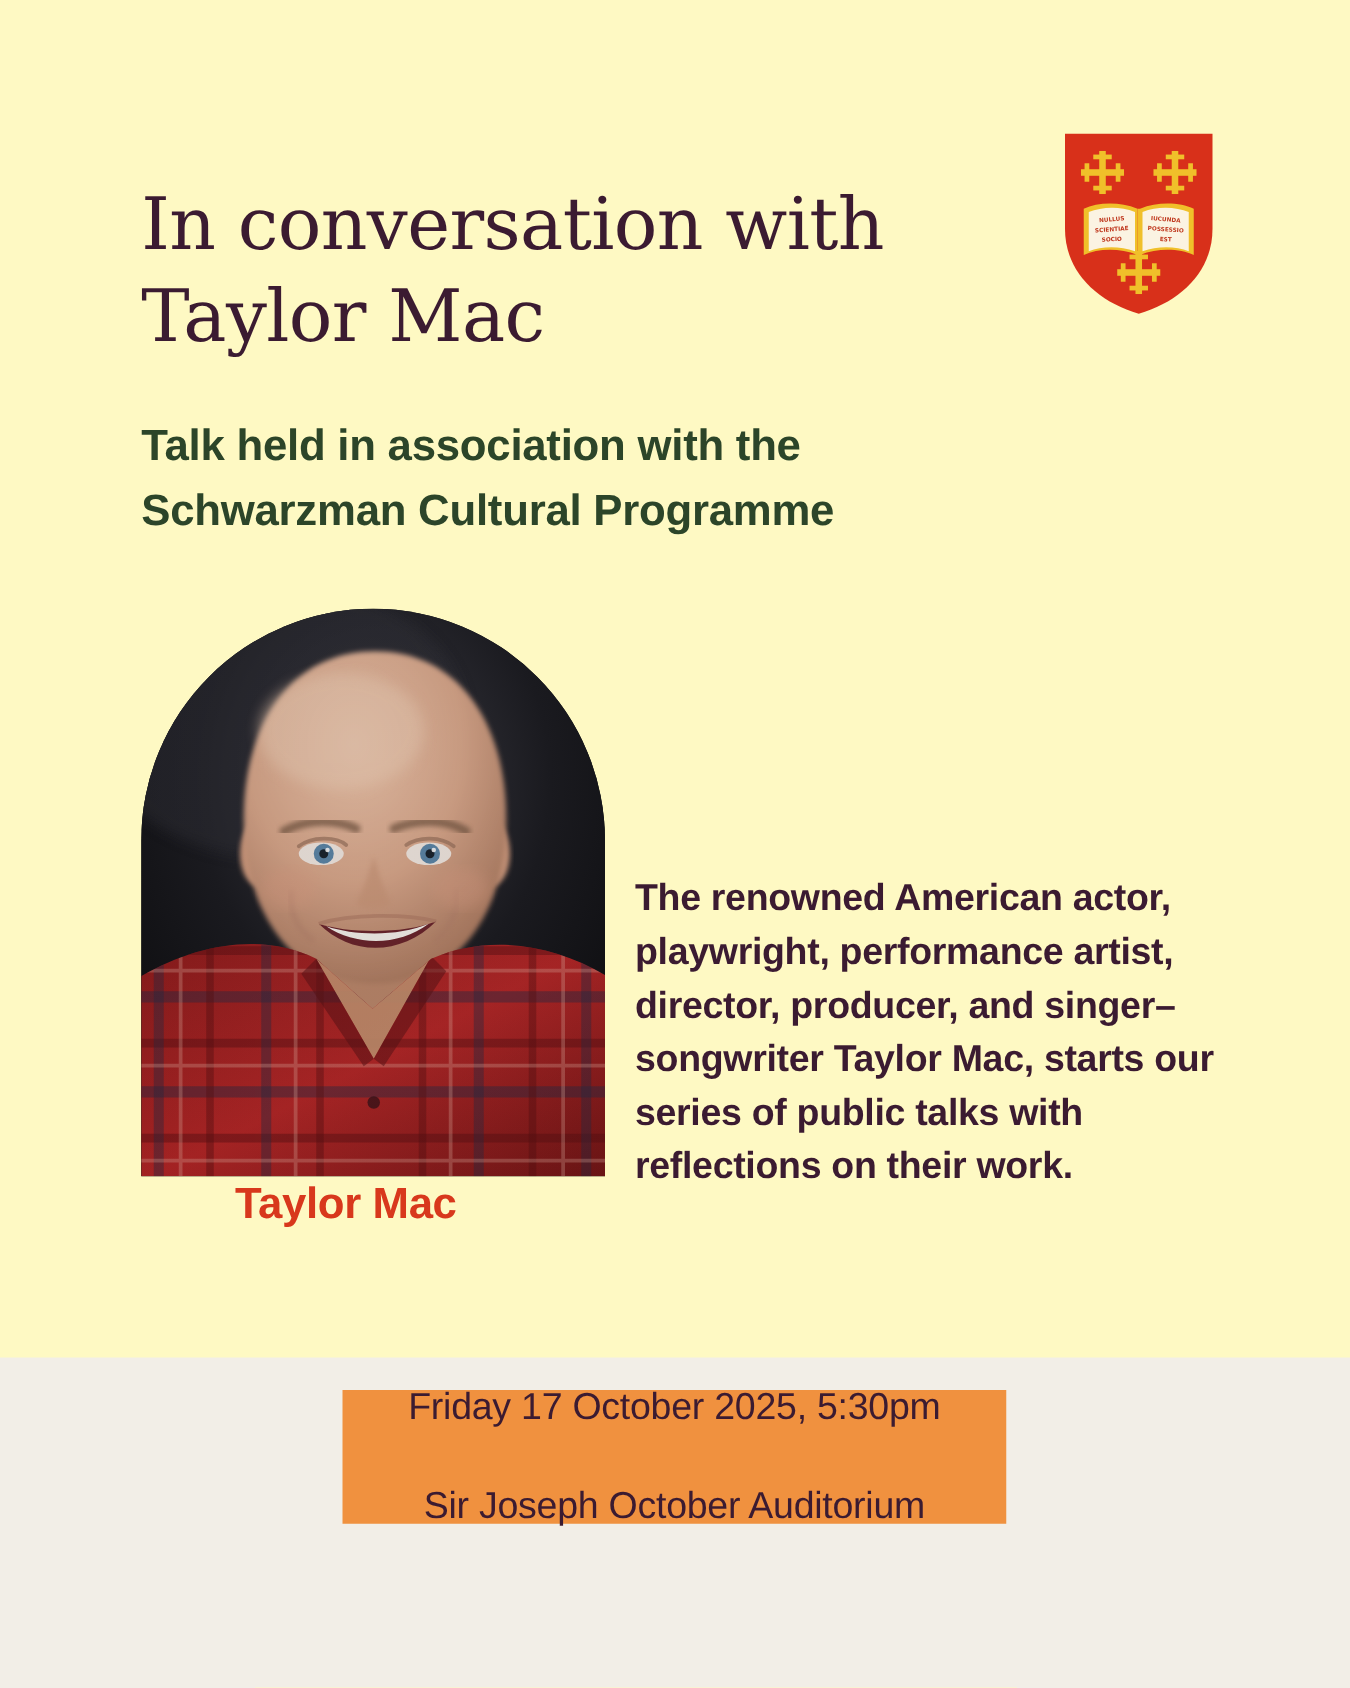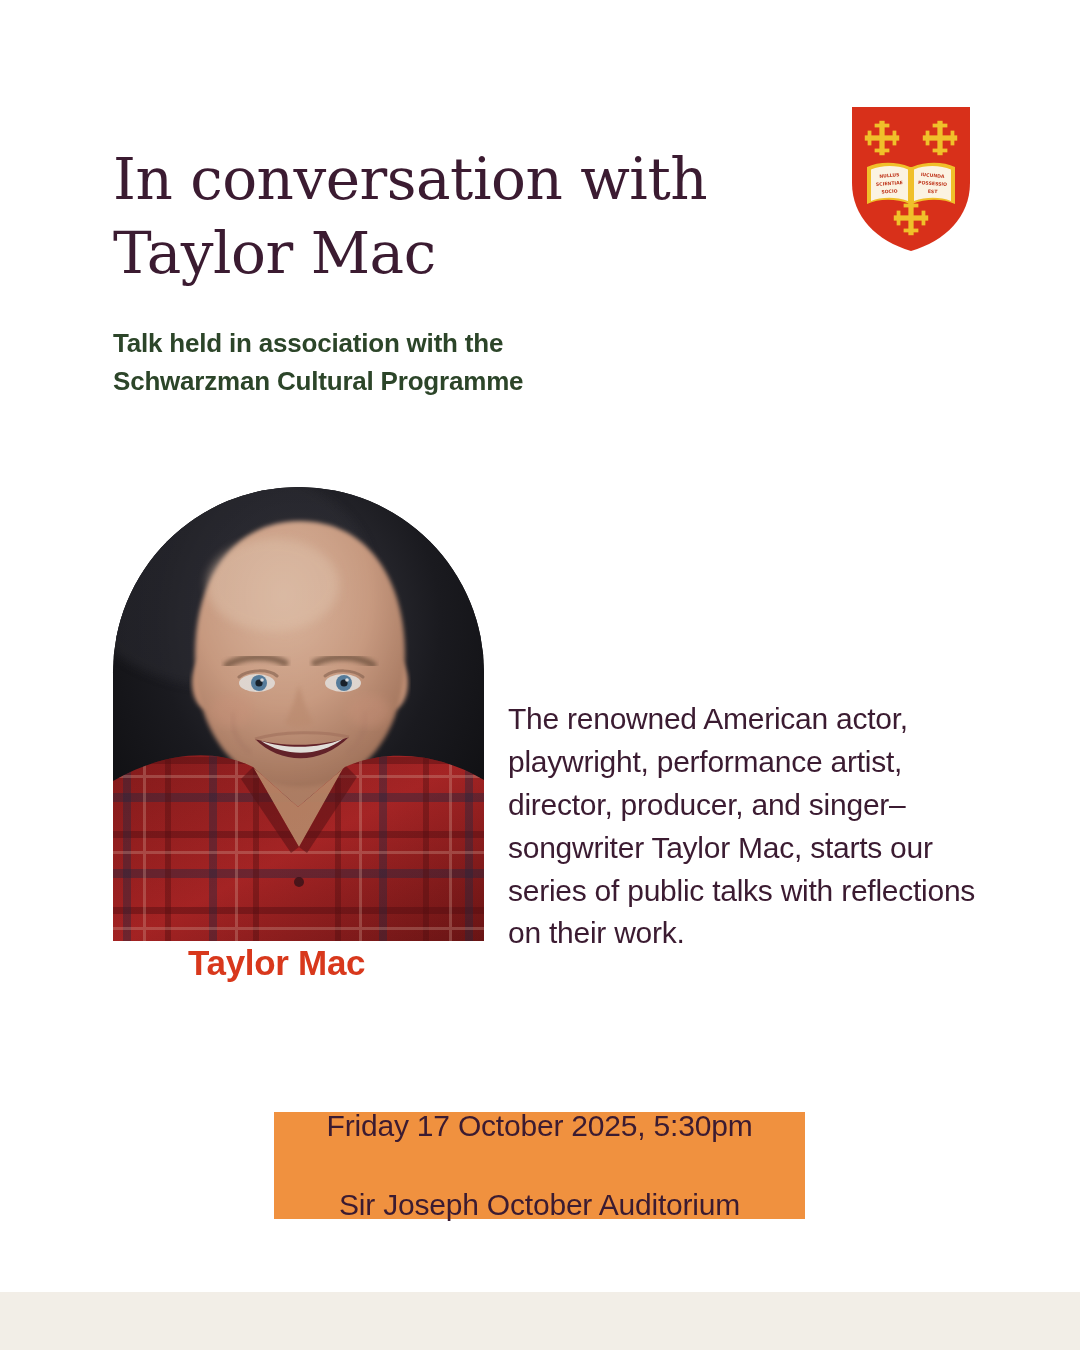--- a/index.html
+++ b/index.html
@@ -11,22 +11,22 @@
     height: 1350px;
     background: #F2EEE7;
     font-family: "Liberation Sans", sans-serif;
     overflow: hidden;
     position: relative;
   }
 
   .poster {
     position: relative;
     width: 1080px;
-    height: 1292px;
-    background: #ffffff;
+    height: 1086px;
+    background: #fef9c3;
   }
 
   
   .title {
     position: absolute;
     left: 113px;
     top: 103px;
     width: 640px;
     font-family: "DejaVu Serif", "Liberation Serif", serif;
     font-size: 58px;
@@ -45,21 +45,21 @@
     width: 122px;
     height: 148px;
   }
 
   
   .subtitle {
     position: absolute;
     left: 113px;
     top: 302px;
     width: 660px;
-    font-size: 26px;
+    font-size: 35px;
     line-height: 1.48;
     font-weight: 700;
     letter-spacing: -0.2px;
     color: #2C4529;
     white-space: pre-line;
   }
 
   
   .portrait-wrap {
     position: absolute;
@@ -95,21 +95,21 @@
   
   .body-copy {
     position: absolute;
     left: 508px;
     top: 668px;
     width: 470px;
     font-size: 30px;
     line-height: 1.43;
     letter-spacing: -0.25px;
     color: #3B1B31;
-    font-weight: 400;
+    font-weight: 700;
   }
 
   
   .event-box {
     position: absolute;
     left: 274px;
     top: 1112px;
     width: 531px;
     height: 107px;
     background: #F0913F;

